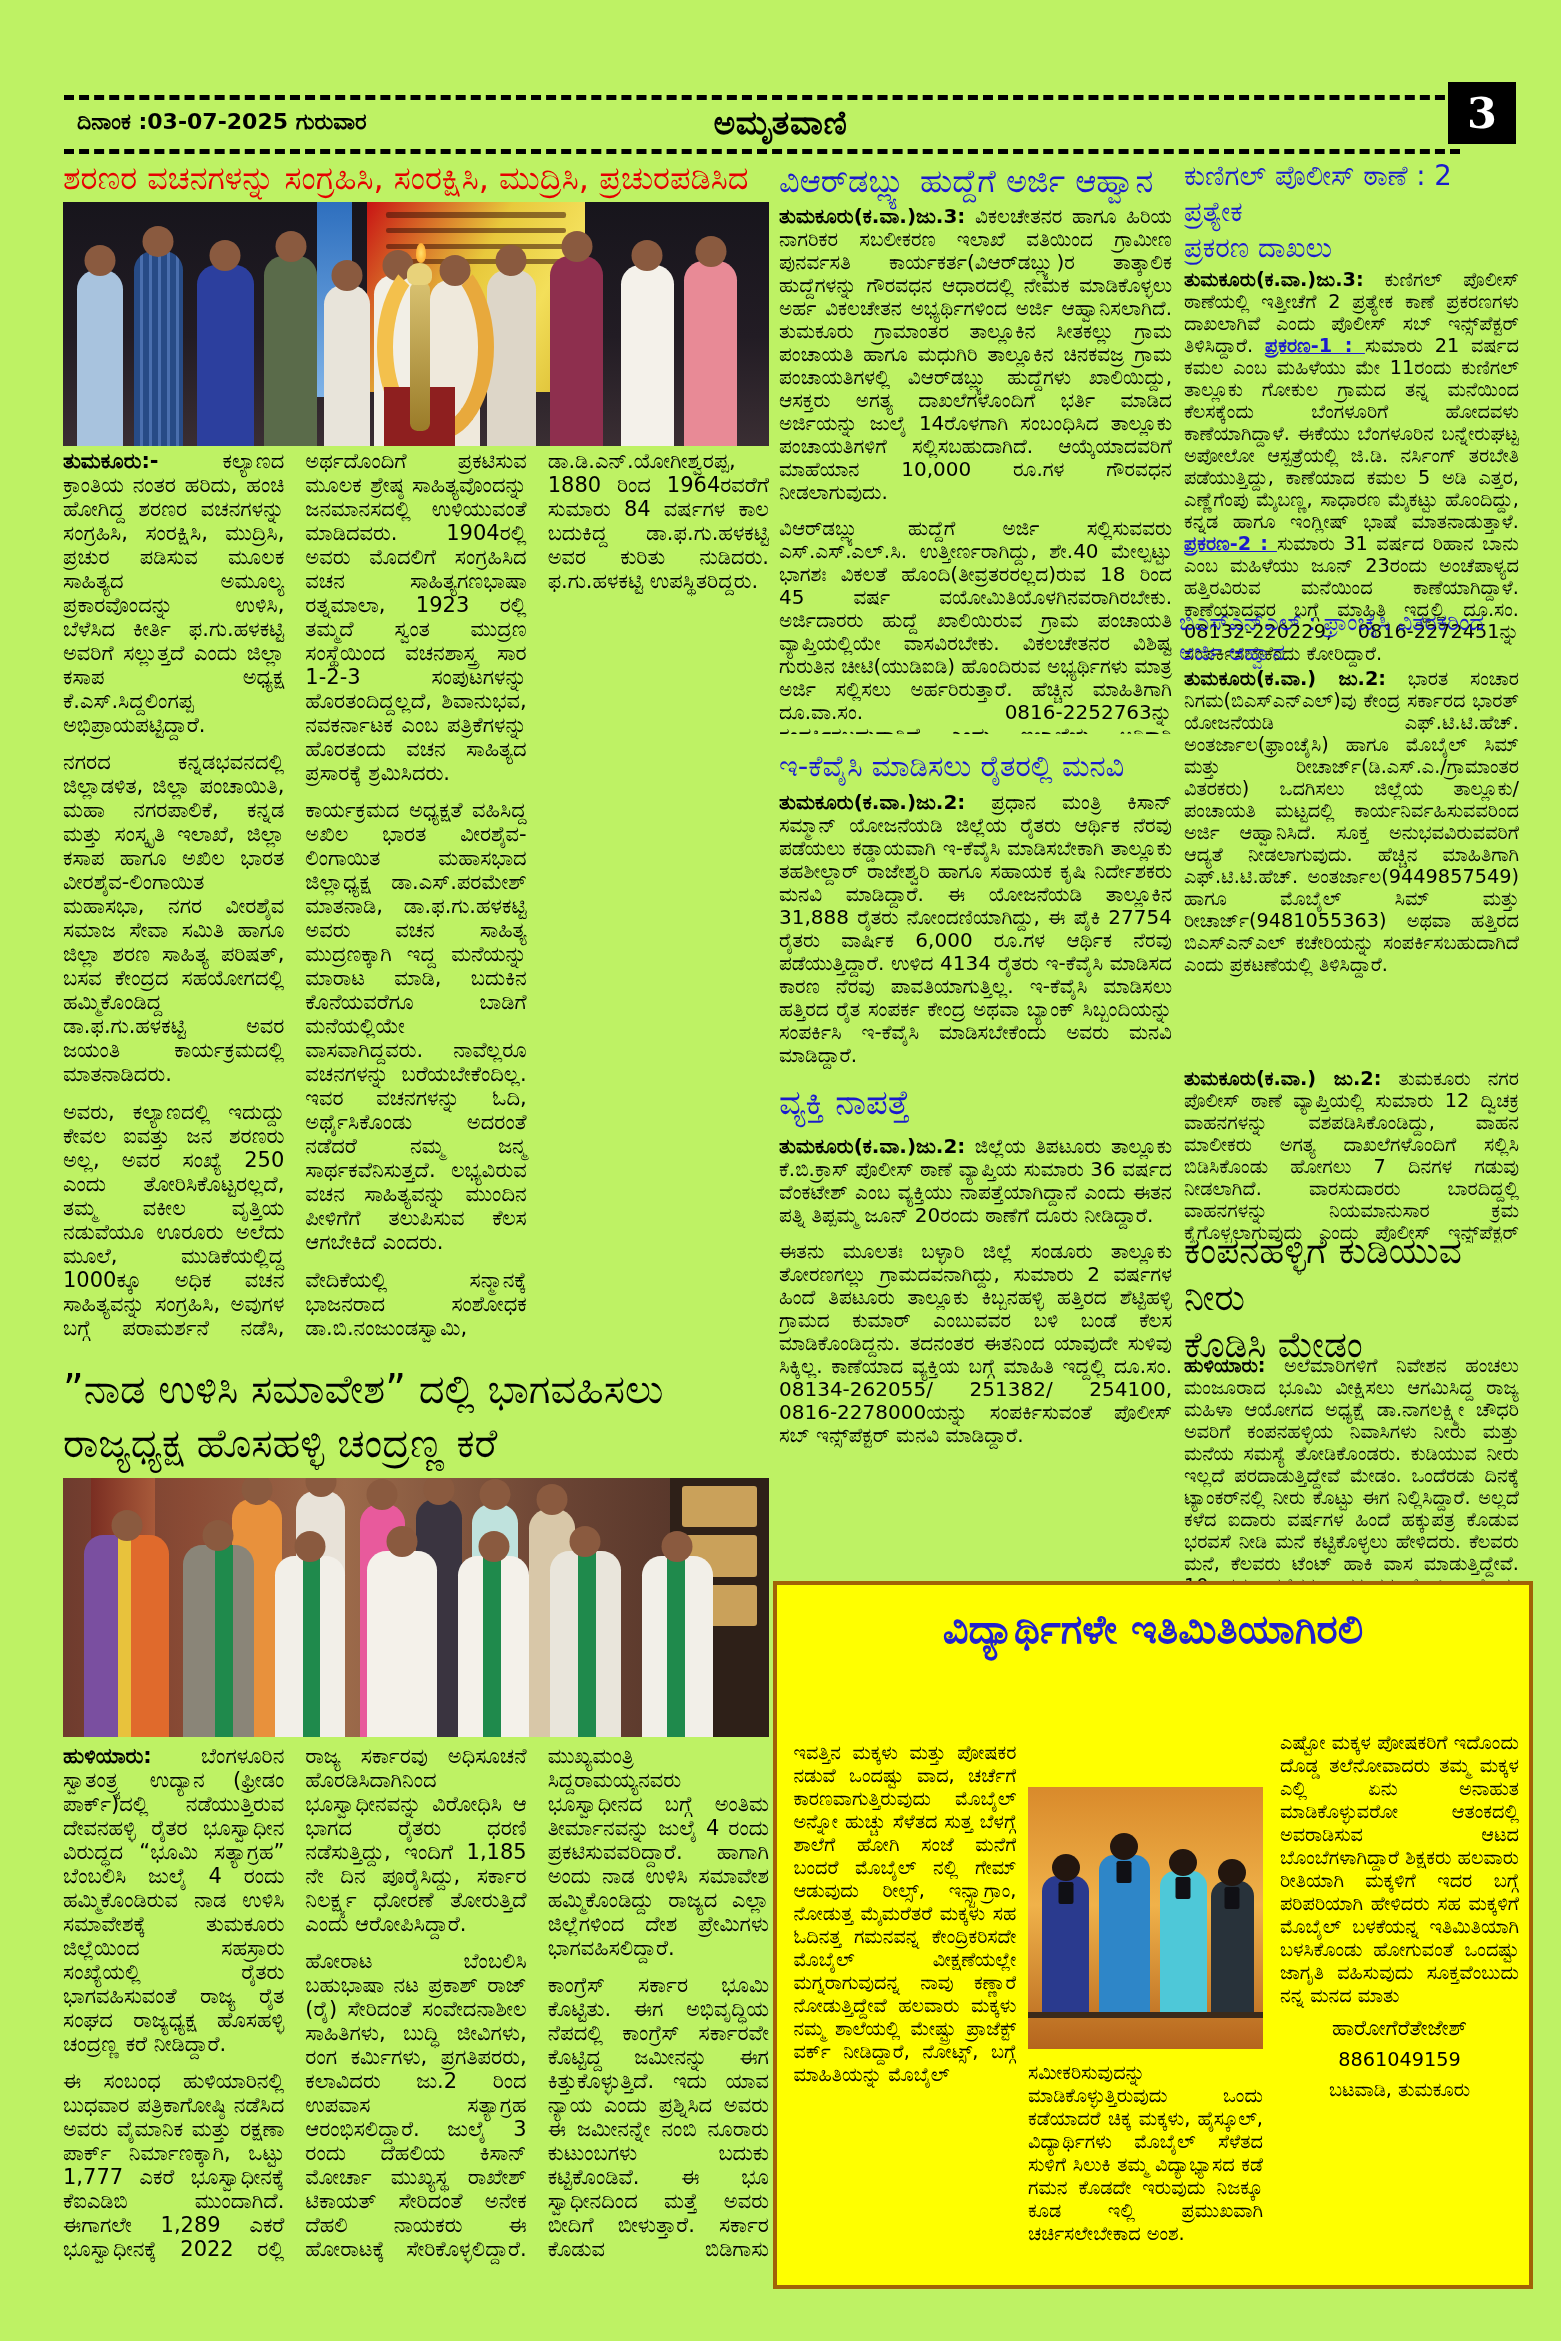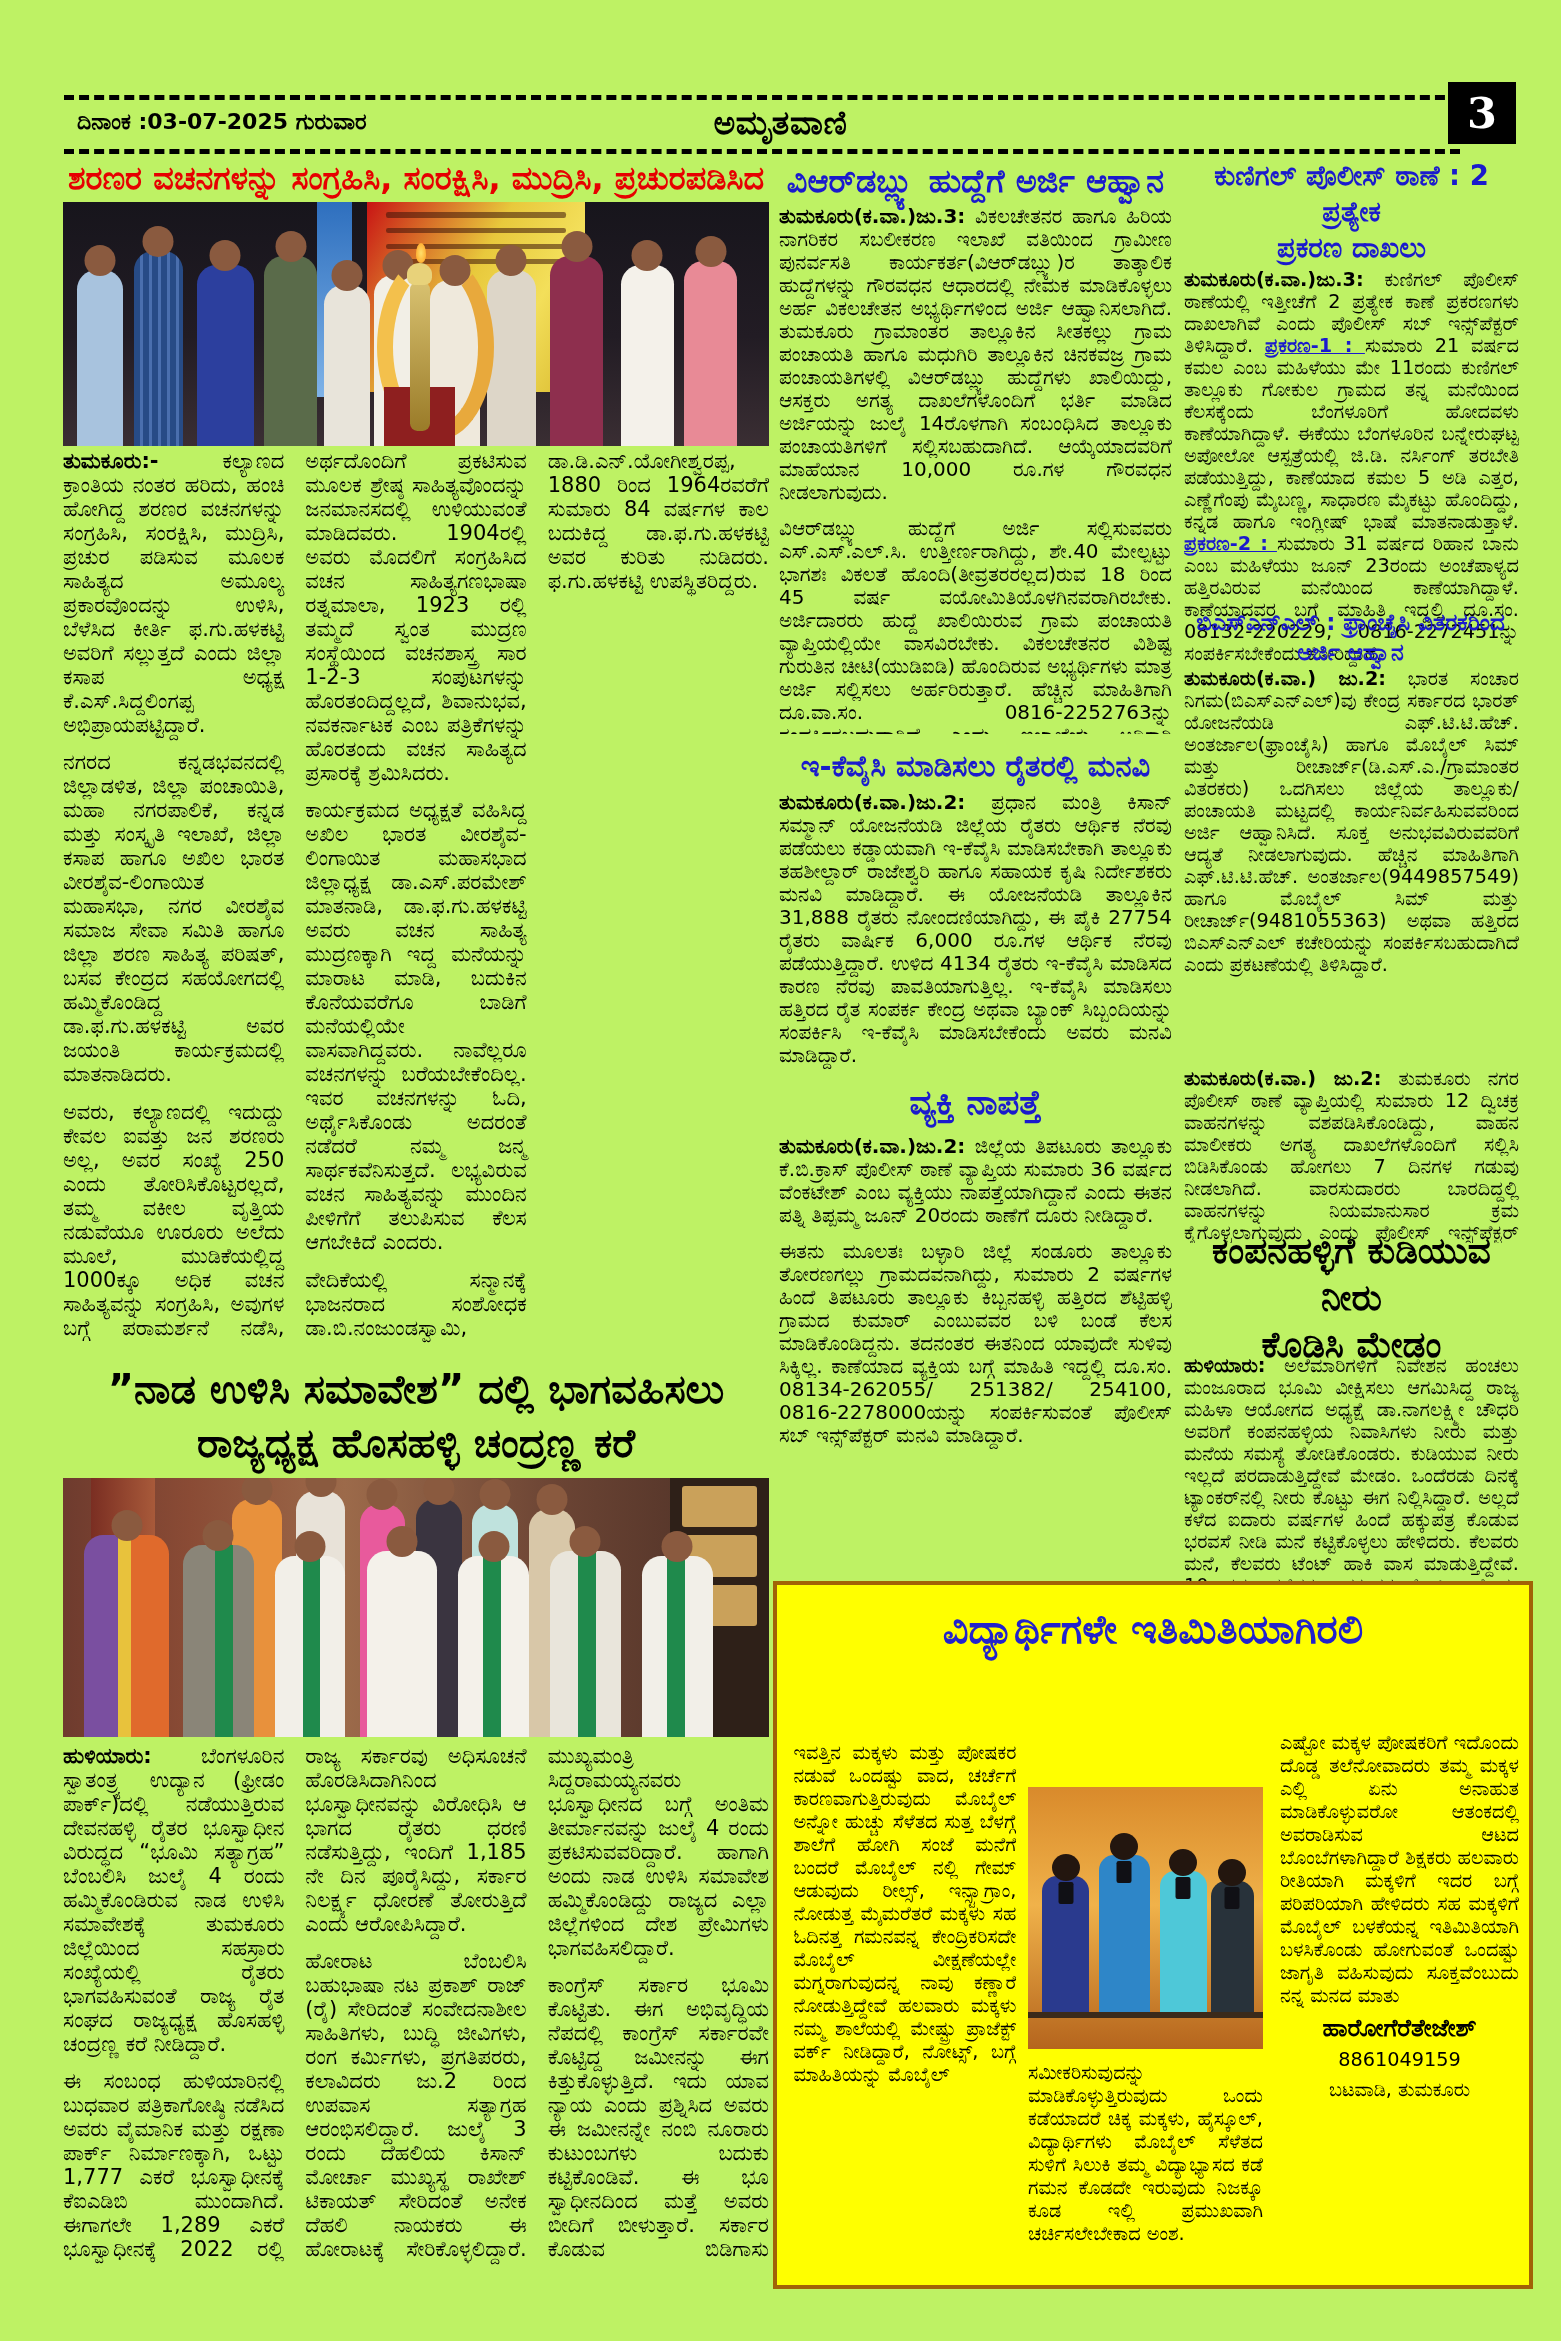--- a/index.html
+++ b/index.html
@@ -6,21 +6,21 @@
   #page{position:relative;width:1561px;height:2342px;background:#bef264;overflow:hidden;
         font-family:"DejaVu Sans",sans-serif;color:#000;}
   
   .rule{position:absolute;left:64px;width:1396px;border-top:5.2px dashed #000;}
   .pageno{position:absolute;left:1448px;top:82px;width:68px;height:62px;background:#000;color:#fff;
           display:flex;align-items:center;justify-content:center;font-size:43px;font-weight:bold;
           font-family:"DejaVu Serif",serif;}
   .dateline-hdr{position:absolute;left:77px;top:109px;font-size:22px;font-weight:bold;}
   .masthead{position:absolute;left:0;top:103px;width:1561px;text-align:center;font-size:33px;font-weight:bold;letter-spacing:0.7px;}
   
-  .hl{position:absolute;text-align:center;font-weight:bold;line-height:1.3;}
+  .hl{position:absolute;font-weight:normal;line-height:1.3;}
   .hl.red{color:#e60000;}
   .hl.blue{color:#1a1acd;}
   .hl.black{color:#000;}
   
   .body-block{position:absolute;overflow:hidden;text-align:justify;}
   .c3{column-count:3;column-gap:21px;column-fill:auto;}
   .body-block p{margin:0 0 13.4px 0;text-indent:0;}
   .dl{font-weight:bold;}
   .case-label{color:#1a1acd;font-weight:bold;text-decoration:underline;}
   .fs-left{font-size:21px;line-height:24px;}
@@ -55,21 +55,21 @@
               width:15px;height:22px;background:#101015;border-radius:2.2px;}
   
   .ybox{position:absolute;left:773px;top:1581px;width:760px;height:708px;background:#ffff00;
         border:4px solid #a16207;box-sizing:border-box;}
   .ybox .h1{position:absolute;left:0;top:21px;width:100%;text-align:center;color:#2222cc;
             font-size:40px;font-weight:bold;}
   .ybox .h2{position:absolute;left:0;top:88px;width:62%;text-align:center;color:#e60000;
             font-size:37px;font-weight:bold;}
   .ycol{position:absolute;overflow:hidden;text-align:justify;font-size:19.3px;line-height:23px;}
   .sig{text-align:center;margin-top:10.4px;}
-  .sig .nm{font-weight:bold;font-size:24px;}
+  .sig .nm{font-weight:normal;font-size:21px;}
   .sig div{margin-top:7.4px;}
 </style>
 </head>
 <body>
 
 <div id="page">
 
   <div class="rule" style="top:95px"></div>
   <div class="rule" style="top:149px"></div>
   <div class="dateline-hdr">ದಿನಾಂಕ :03-07-2025 ಗುರುವಾರ</div>

